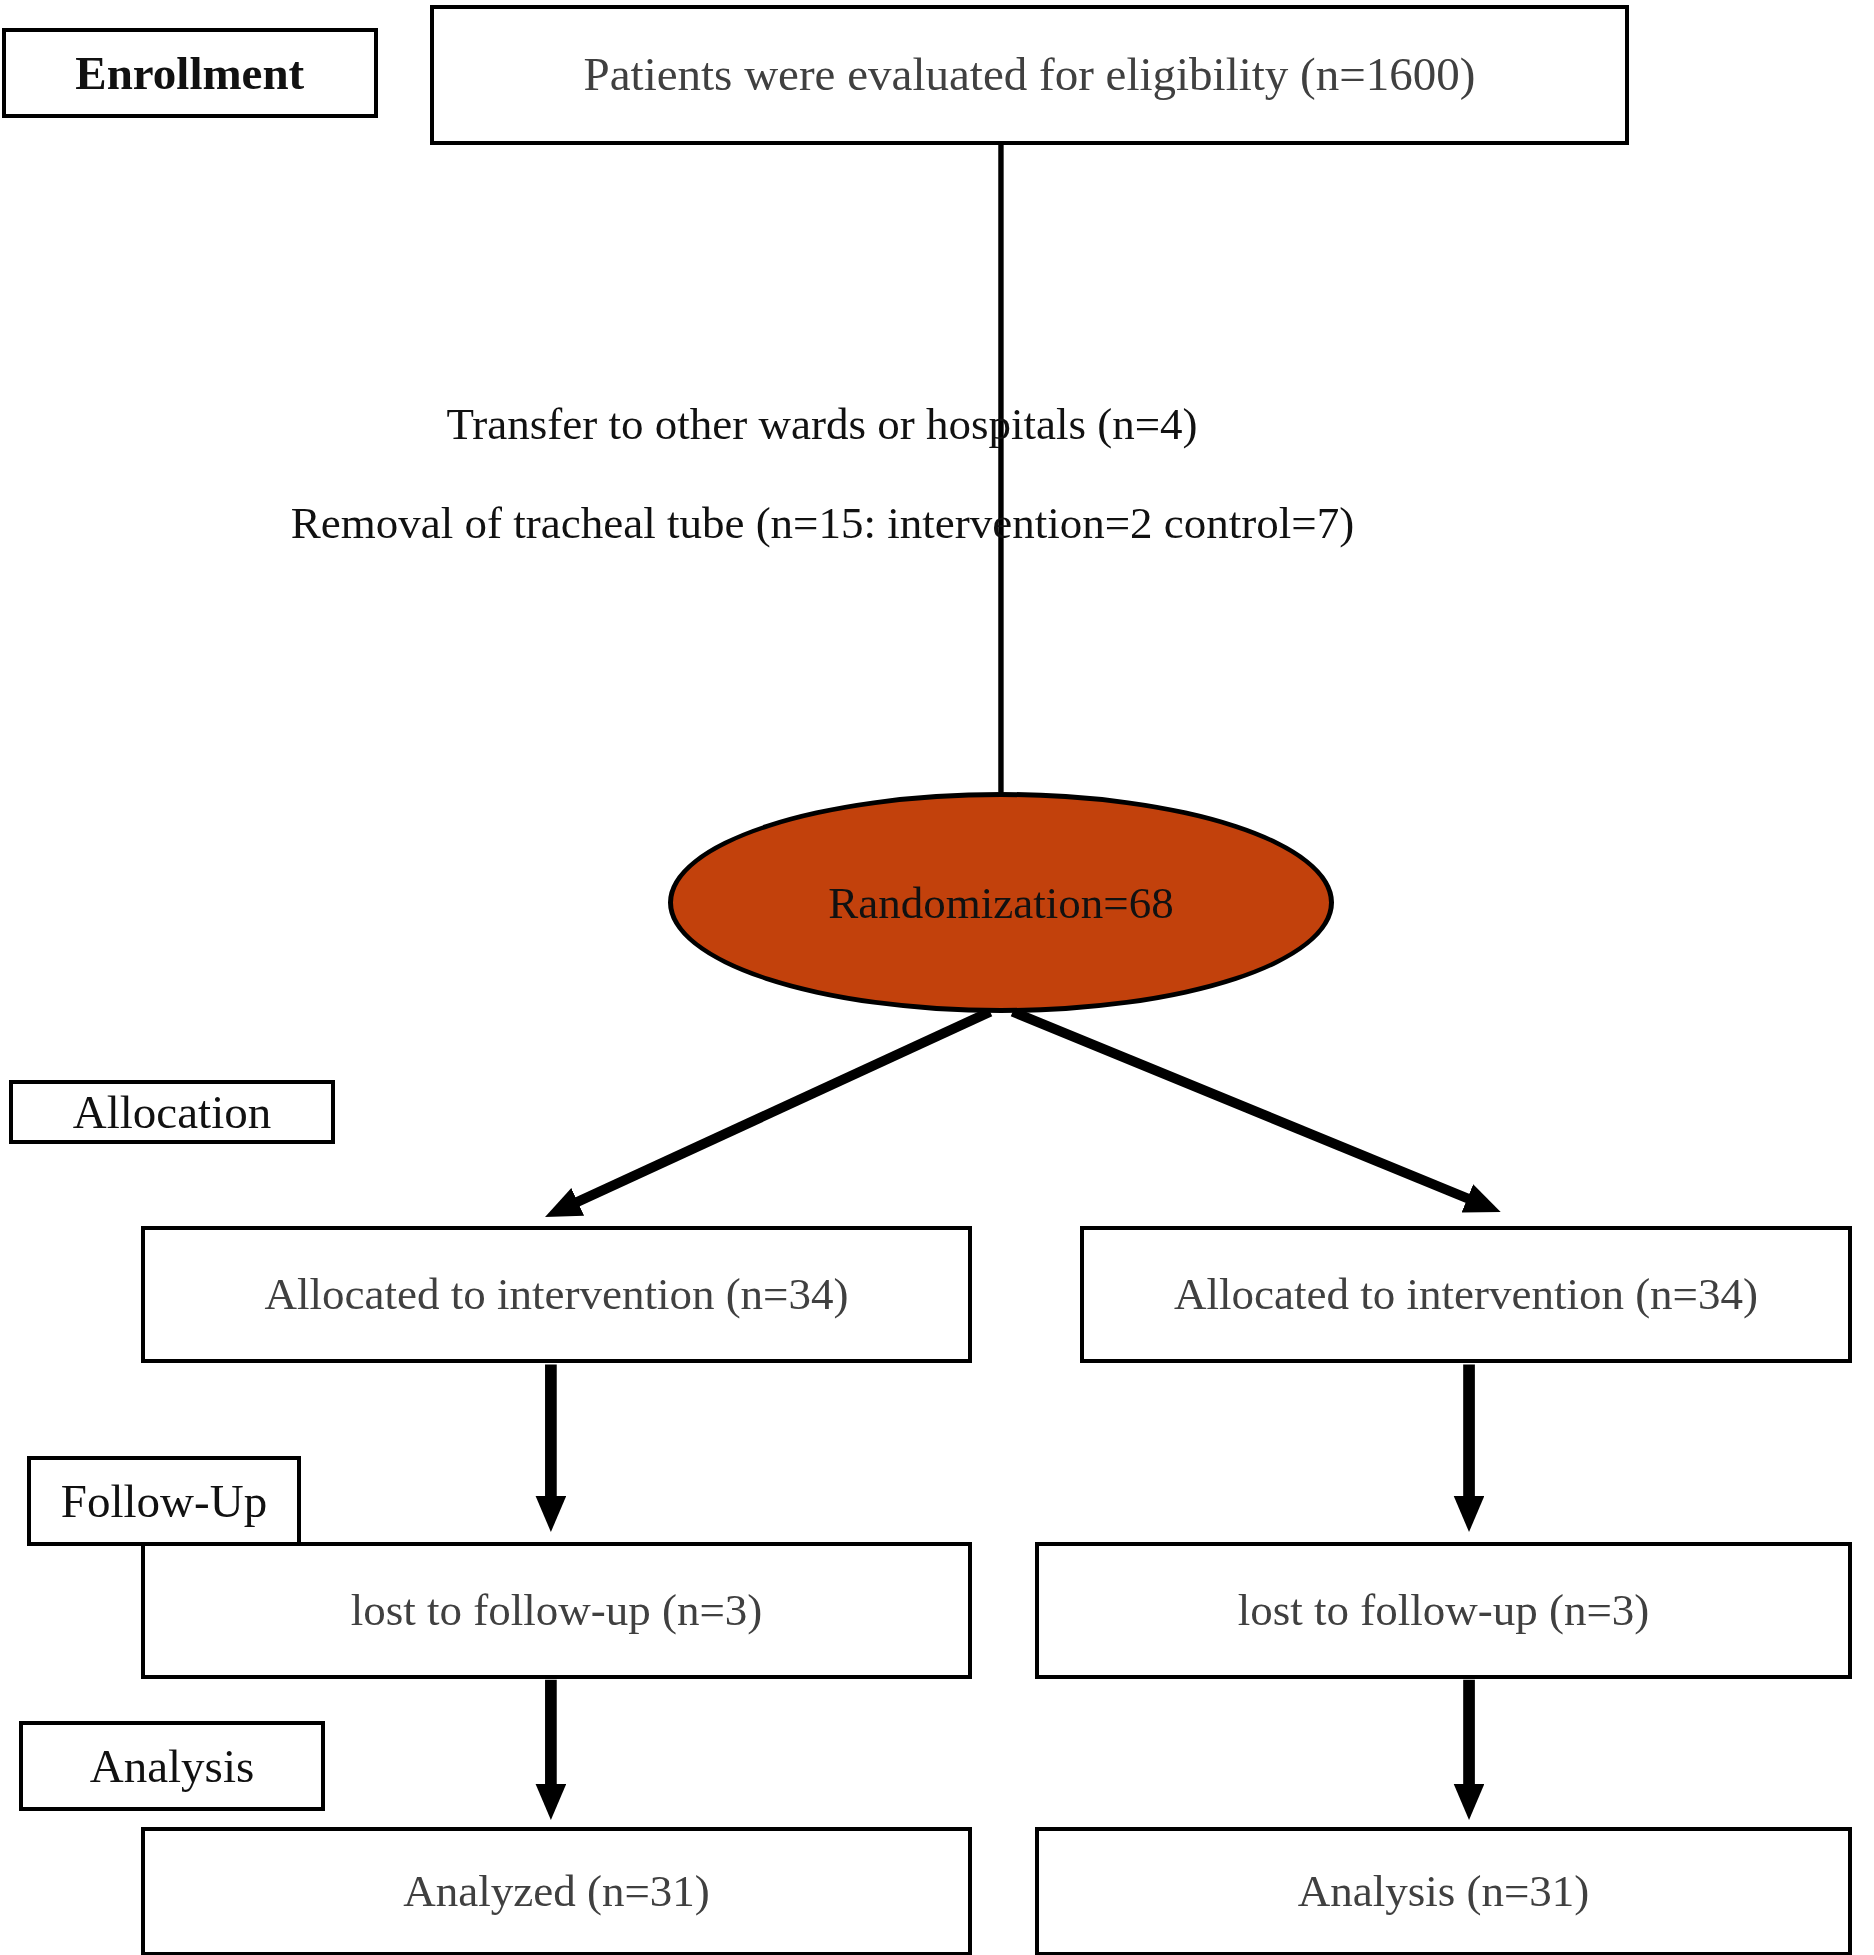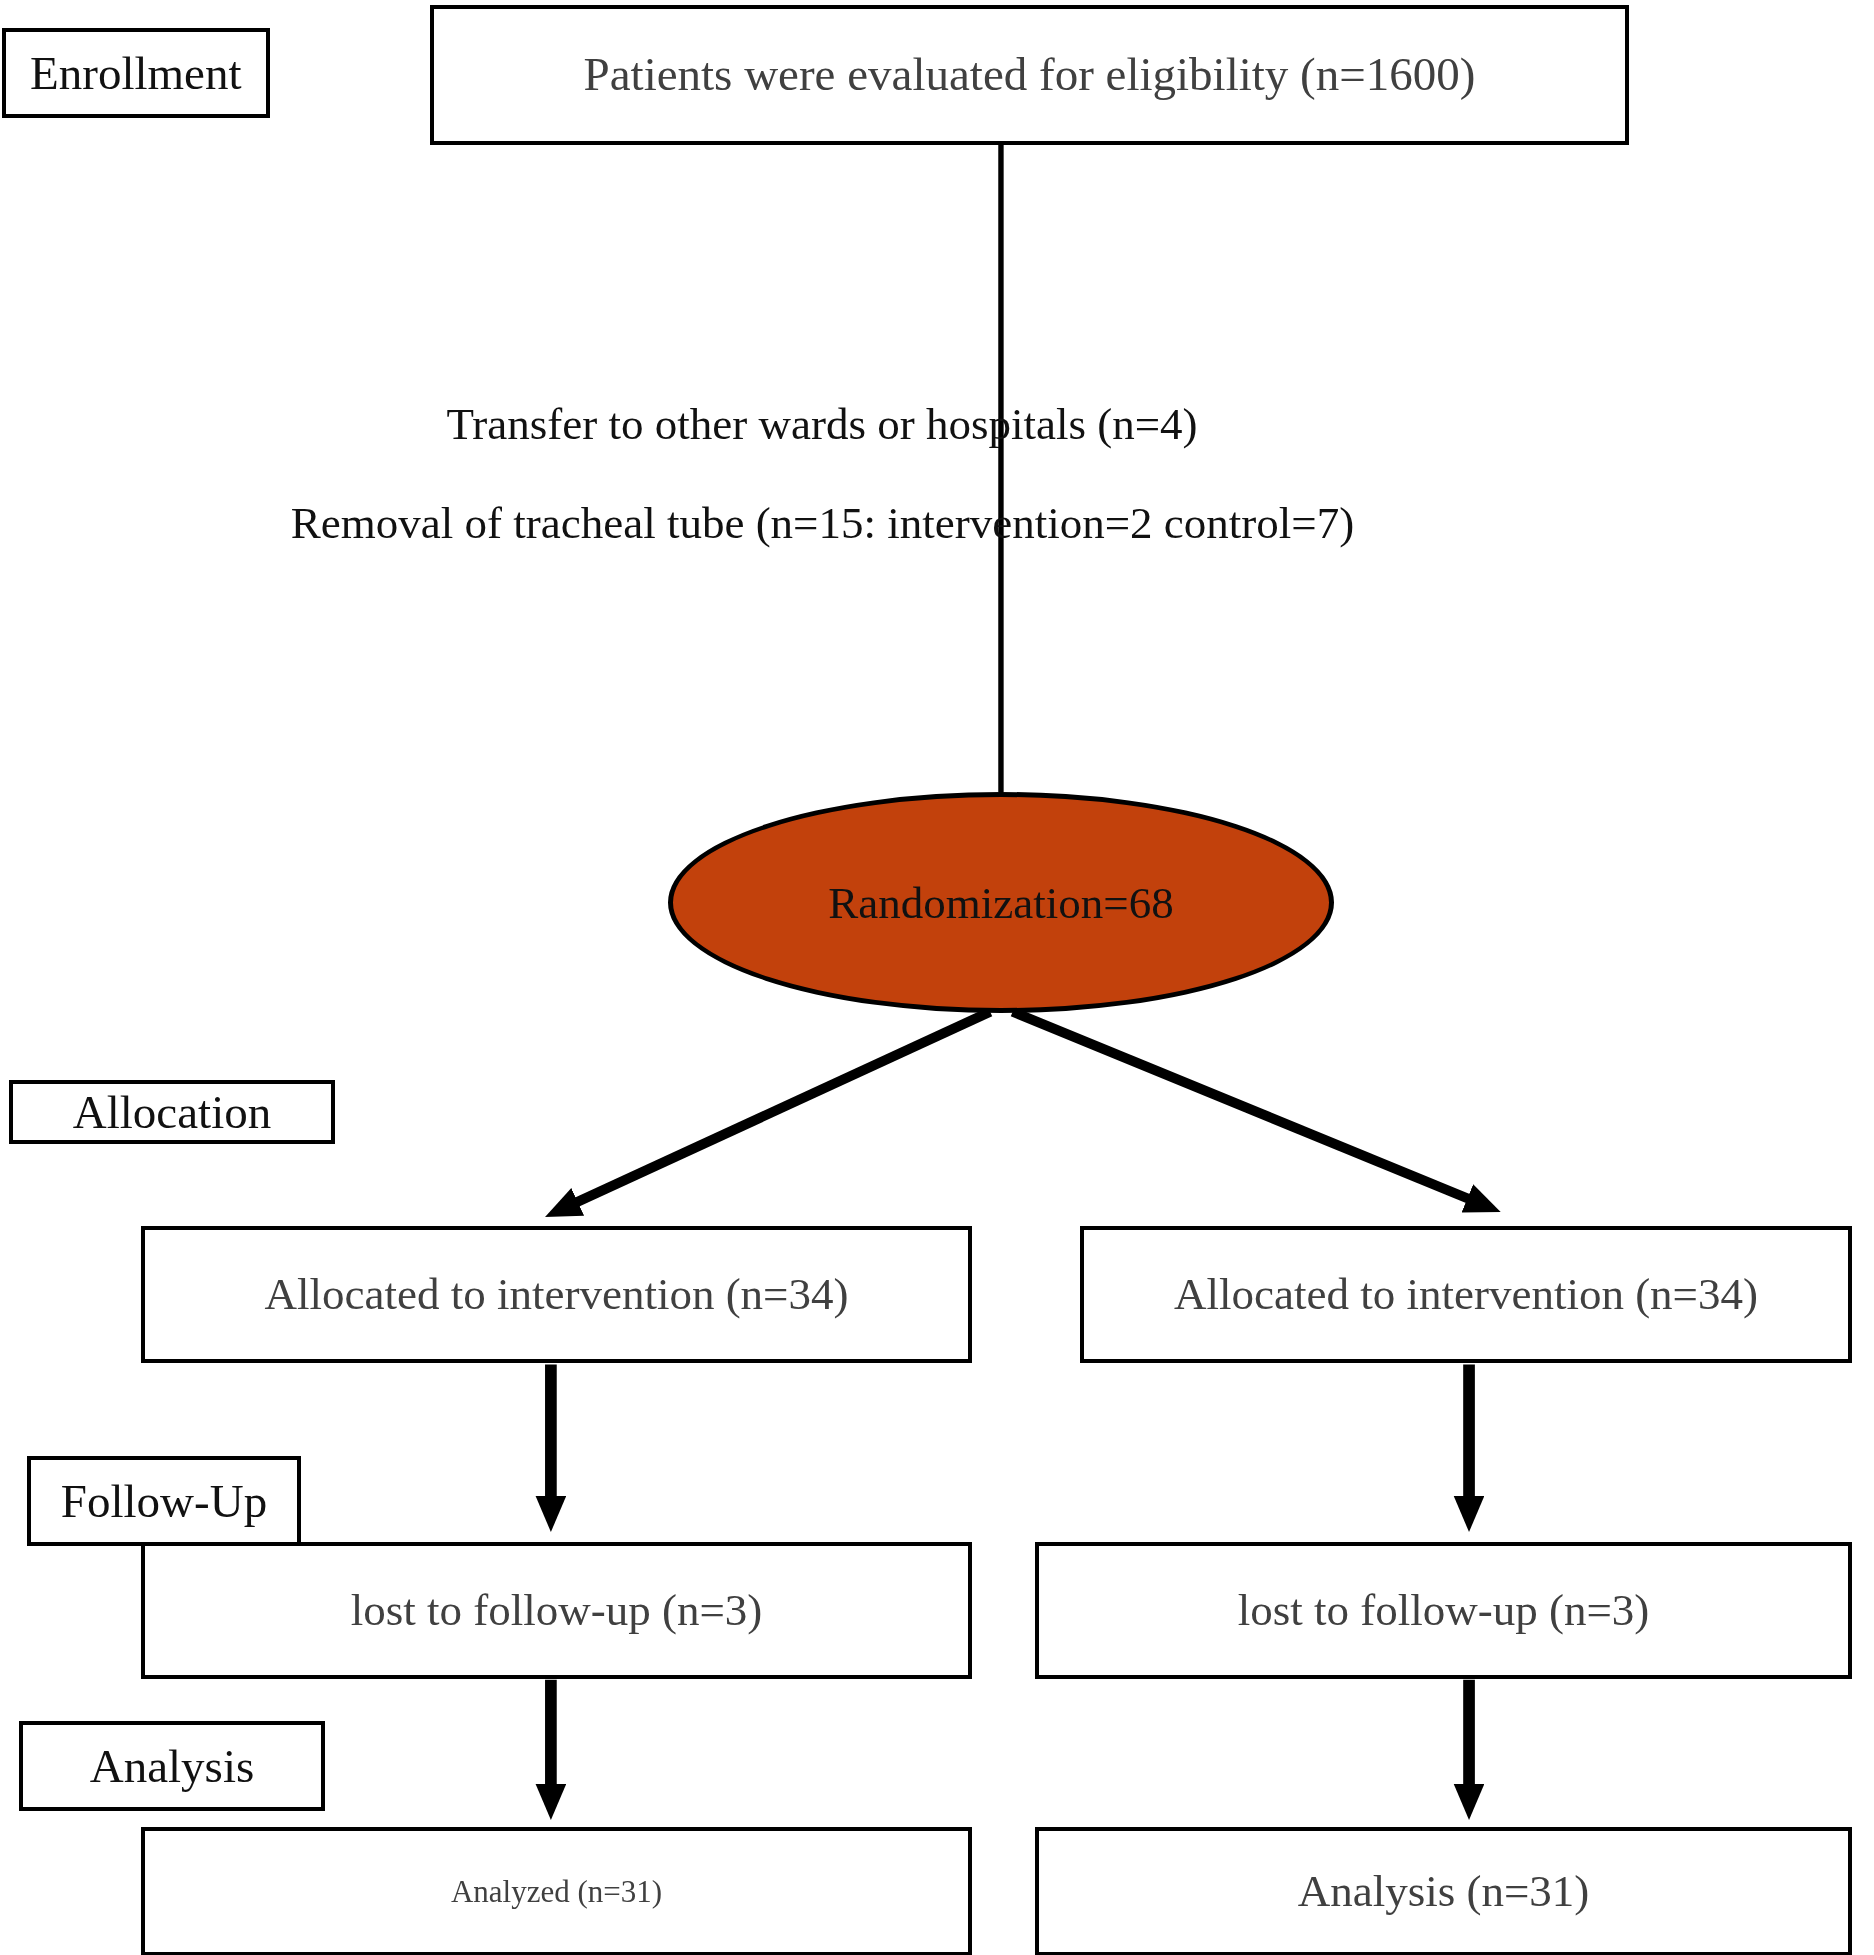--- a/index.html
+++ b/index.html
@@ -66,41 +66,41 @@
     display: flex;
     align-items: center;
     justify-content: center;
     text-align: center;
     color: #111111;
     font-size: 45px;
     z-index: 5;
   }
 
   
-  #enrollment-label   { left: 1.8px;    top: 28px;   width: 268px; height: 90px; }
+  #enrollment-label   { left: 1.8px;    top: 28px;   width: 376px; height: 90px; font-weight: bold; }
   #eligibility-box    { left: 430px;  top: 4.5px;    width: 1199px; height: 140px; font-size: 47px; z-index: 5; }
 
   #excluded-text      { left: 570px;  top: 200px;  width: 504px; }
   #reason-death       { left: 286px;  top: 299px;  width: 1071px; }
   #reason-transfer    { left: 410px;  top: 398px;  width: 824px; }
   #reason-removal     { left: 280px;  top: 497px;  width: 1085px; }
 
   #randomization      { left: 668px;  top: 792px;  width: 666px; height: 221px; }
 
   #allocation-label   { left: 9px;   top: 1080px; width: 326px; height: 64px; }
   #followup-label     { left: 27px;   top: 1456px; width: 274px; height: 90px; }
   #analysis-label     { left: 19px;   top: 1721px; width: 306px; height: 90px; }
 
   #alloc-left         { left: 141px;  top: 1226px; width: 831px; height: 137px; font-size: 45px; }
   #alloc-right        { left: 1080px; top: 1226px; width: 772px; height: 137px; font-size: 45px; }
 
   #followup-left      { left: 141px;  top: 1542px; width: 831px; height: 137px; font-size: 45px; }
   #followup-right     { left: 1035px; top: 1542px; width: 817px; height: 137px; font-size: 45px; }
 
-  #analyzed-left      { left: 141px;  top: 1827px; width: 831px; height: 129px; font-size: 31px; }
+  #analyzed-left      { left: 141px;  top: 1827px; width: 831px; height: 129px; font-size: 45px; }
   #analyzed-right     { left: 1035px; top: 1827px; width: 817px; height: 129px; font-size: 45px; }
 </style>
 </head>
 <body>
 
 <div id="diagram">
 
   <svg id="svg-layer" viewBox="0 0 2083 2173">
     <defs>
       <marker id="arrow-thin" markerWidth="22" markerHeight="22" refX="4" refY="8" orient="auto" markerUnits="userSpaceOnUse">

